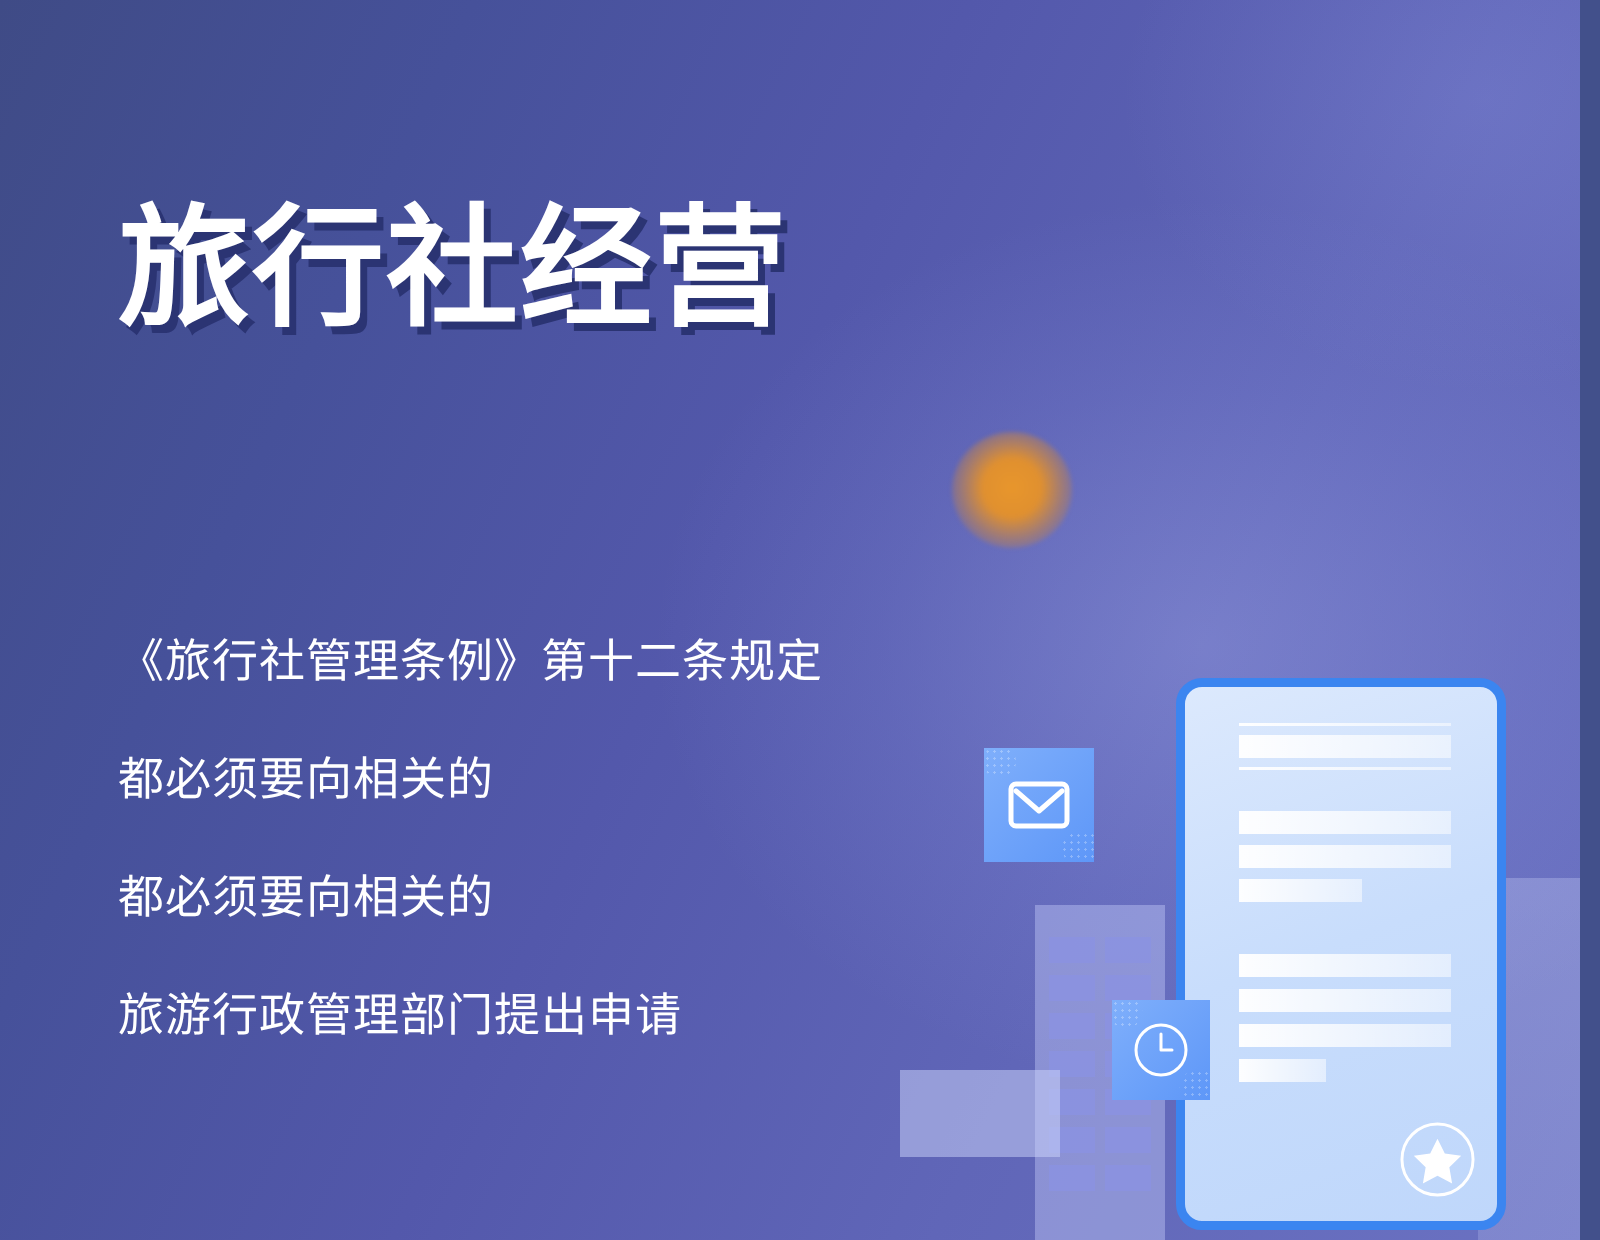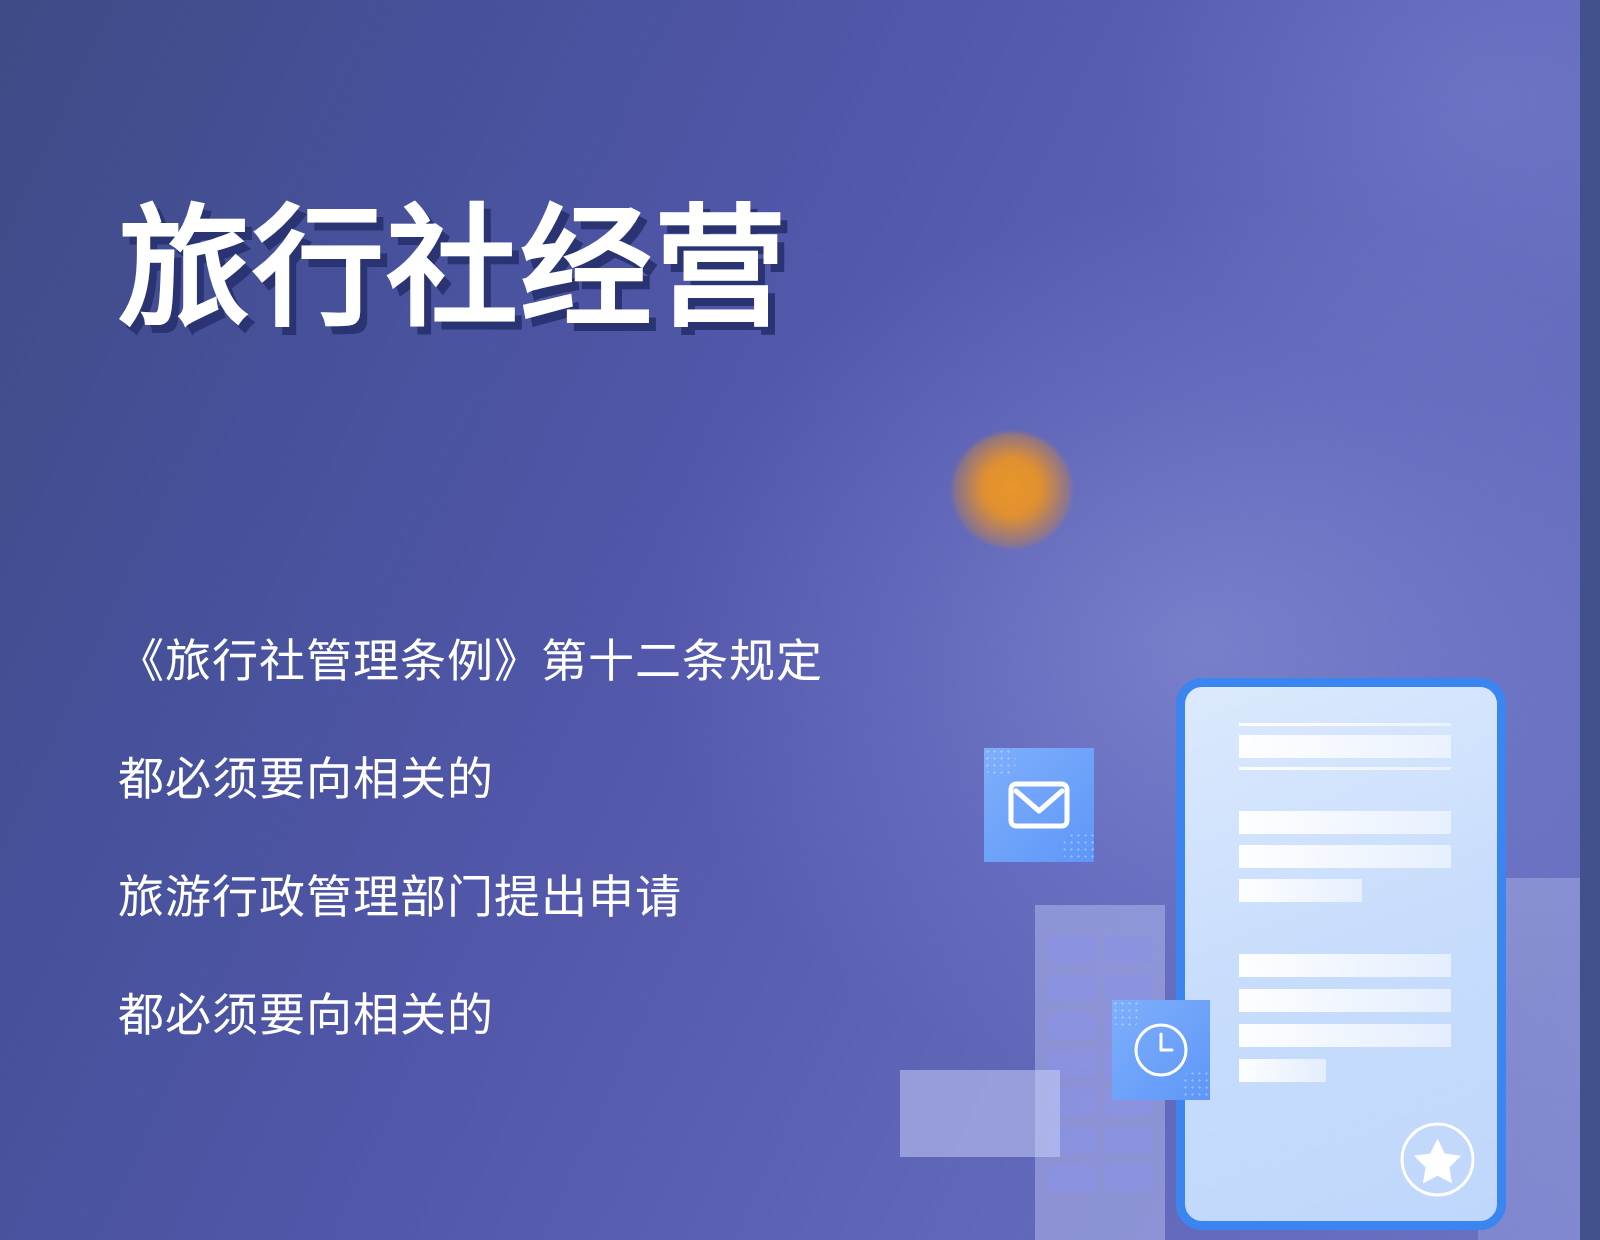--- a/index.html
+++ b/index.html
@@ -235,22 +235,22 @@
   <div class="bg-glow2"></div>
   <div class="accent-blob"></div>
 
   <div class="title-block">
     <div class="title-line">旅行社经营</div>
   </div>
 
   <div class="body-block">
     <div class="body-line">《旅行社管理条例》第十二条规定</div>
     <div class="body-line">都必须要向相关的</div>
+    <div class="body-line">都必须要向相关的</div>
     <div class="body-line">旅游行政管理部门提出申请</div>
-    <div class="body-line">都必须要向相关的</div>
   </div>
 
   <div class="illustration">
 
     <div class="bg-panel"></div>
 
     <div class="building">
       <div class="building-windows">
         <span></span>
         <span></span>

